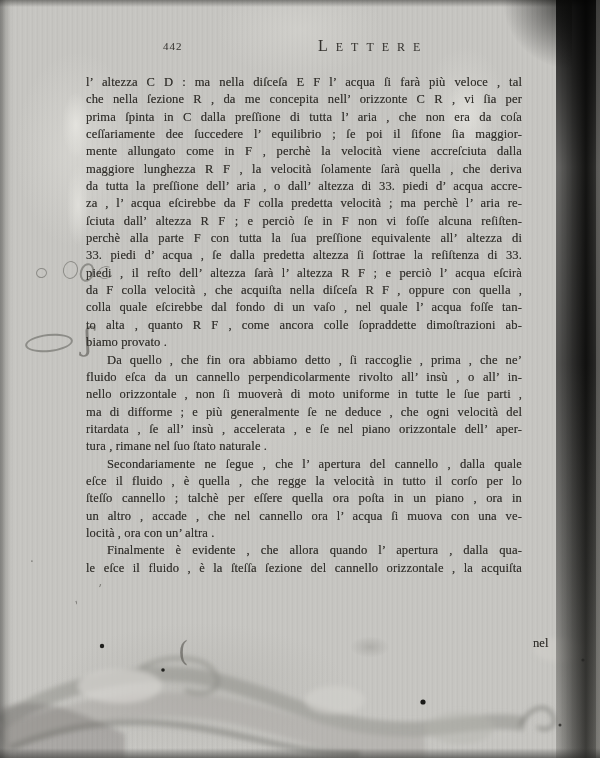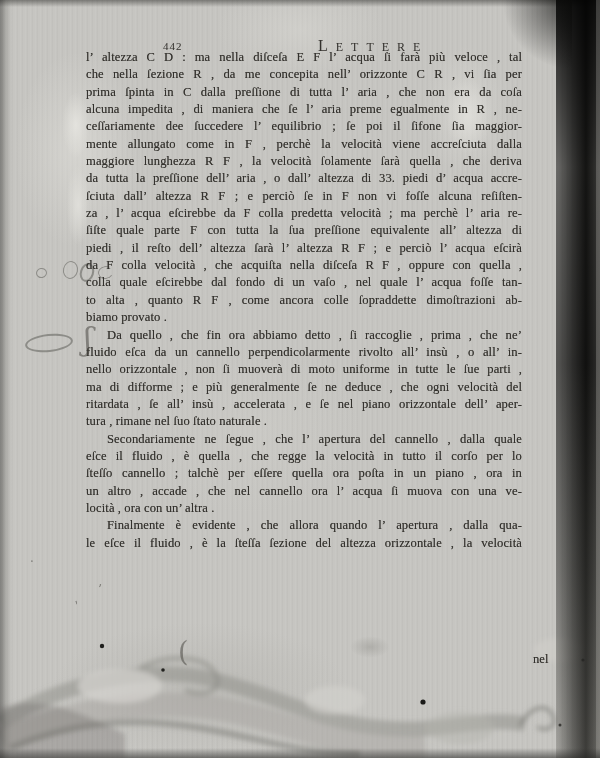--- a/index.html
+++ b/index.html
@@ -32,31 +32,31 @@
   .corner-tr{position:absolute;right:28px;top:0;width:70px;height:70px;
     background:radial-gradient(ellipse at top right, rgba(10,10,9,.75), transparent 70%);}
   .edge-bottom{position:absolute;left:0;bottom:0;width:100%;height:10px;
     background:linear-gradient(0deg, rgba(35,35,33,.55), transparent);}
   
   .page-number{position:absolute;left:163px;top:40px;font-size:11px;letter-spacing:1px;}
   .running-title{position:absolute;left:318px;top:37px;white-space:nowrap;}
   .running-title .cap{font-size:16px;letter-spacing:8px;}
   .running-title .rest{font-size:12px;letter-spacing:8px;}
   
-  .text-block{position:absolute;left:86px;top:49px;width:436px;font-family:Liberation Serif, serif;}
+  .text-block{position:absolute;left:86px;top:74px;width:436px;font-family:Liberation Serif, serif;}
   .line{
     font-size:12.6px;line-height:17.35px;
     text-align:justify;text-align-last:justify;
     letter-spacing:.1px;
     text-shadow:0 0 .5px rgba(45,43,39,.55);
   }
   .line.end{text-align-last:left;}
   .line.indent{text-indent:21px;}
   .catchword{position:absolute;left:533px;top:636px;font-size:12.6px;
-    text-shadow:0 0 .5px rgba(45,43,39,.55);margin-top:16px;}
+    text-shadow:0 0 .5px rgba(45,43,39,.55);}
   
   .stain{position:absolute;pointer-events:none;}
   .ring{border-radius:50%;border:1.6px solid rgba(95,94,89,.55);}
   .mark{color:rgba(85,83,78,.6);font-family:"DejaVu Serif",serif;}
   .light-blob{border-radius:50%;}
   .bottom-svg{position:absolute;left:0;bottom:0;}
 </style>
 </head>
 <body>
 
@@ -111,43 +111,43 @@
 
   <div>
     <div class="page-number">442</div>
     <div class="running-title"><span class="cap">L</span><span class="rest">ETTERE</span></div>
   </div>
 
   <div class="text-block">
       <div class="line">l’ altezza C D : ma nella diſceſa E F l’ acqua ſi farà più veloce , tal</div>
       <div class="line">che nella ſezione R , da me concepita nell’ orizzonte C R , vi ſia per</div>
       <div class="line">prima ſpinta in C dalla preſſione di tutta l’ aria , che non era da coſa</div>
-      <div class="line">alcuna impedita , di maniera che ſe l’ aria preme egualmente in R , ne-</div>
       <div class="line">ceſſariamente dee ſuccedere l’ equilibrio ; ſe poi il ſifone ſia maggior-</div>
       <div class="line">mente allungato come in F , perchè la velocità viene accreſciuta dalla</div>
       <div class="line">maggiore lunghezza R F , la velocità ſolamente ſarà quella , che deriva</div>
       <div class="line">da tutta la preſſione dell’ aria , o dall’ altezza di 33. piedi d’ acqua accre-</div>
+      <div class="line">za , l’ acqua eſcirebbe da F colla predetta velocità ; ma perchè l’ aria re-</div>
       <div class="line">ſciuta dall’ altezza R F ; e perciò ſe in F non vi foſſe alcuna reſiſten-</div>
-      <div class="line">za , l’ acqua eſcirebbe da F colla predetta velocità ; ma perchè l’ aria re-</div>
-      <div class="line">ſiſte quale parte F con tutta la ſua preſſione equivalente all’ altezza di</div>
+      <div class="line">perchè alla parte F con tutta la ſua preſſione equivalente all’ altezza di</div>
+      <div class="line">33. piedi d’ acqua , ſe dalla predetta altezza ſi ſottrae la reſiſtenza di 33.</div>
       <div class="line">piedi , il reſto dell’ altezza ſarà l’ altezza R F ; e perciò l’ acqua eſcirà</div>
       <div class="line">da F colla velocità , che acquiſta nella diſceſa R F , oppure con quella ,</div>
       <div class="line">colla quale eſcirebbe dal fondo di un vaſo , nel quale l’ acqua foſſe tan-</div>
       <div class="line">to alta , quanto R F , come ancora colle ſopraddette dimoſtrazioni ab-</div>
       <div class="line end">biamo provato .</div>
       <div class="line indent">Da quello , che fin ora abbiamo detto , ſi raccoglie , prima , che ne’</div>
       <div class="line">fluido eſca da un cannello perpendicolarmente rivolto all’ insù , o all’ in-</div>
       <div class="line">nello orizzontale , non ſi muoverà di moto uniforme in tutte le ſue parti ,</div>
       <div class="line">ma di difforme ; e più generalmente ſe ne deduce , che ogni velocità del</div>
       <div class="line">ritardata , ſe all’ insù , accelerata , e ſe nel piano orizzontale dell’ aper-</div>
       <div class="line end">tura , rimane nel ſuo ſtato naturale .</div>
       <div class="line indent">Secondariamente ne ſegue , che l’ apertura del cannello , dalla quale</div>
       <div class="line">eſce il fluido , è quella , che regge la velocità in tutto il corſo per lo</div>
       <div class="line">ſteſſo cannello ; talchè per eſſere quella ora poſta in un piano , ora in</div>
       <div class="line">un altro , accade , che nel cannello ora l’ acqua ſi muova con una ve-</div>
       <div class="line end">locità , ora con un’ altra .</div>
       <div class="line indent">Finalmente è evidente , che allora quando l’ apertura , dalla qua-</div>
-      <div class="line">le eſce il fluido , è la ſteſſa ſezione del altezza orizzontale , la velocità</div>
+      <div class="line">le eſce il fluido , è la ſteſſa ſezione del cannello orizzontale , la acquiſta</div>
     </div>
 
   <div class="catchword">nel</div>
 
 </div>
 
 </body></html>

